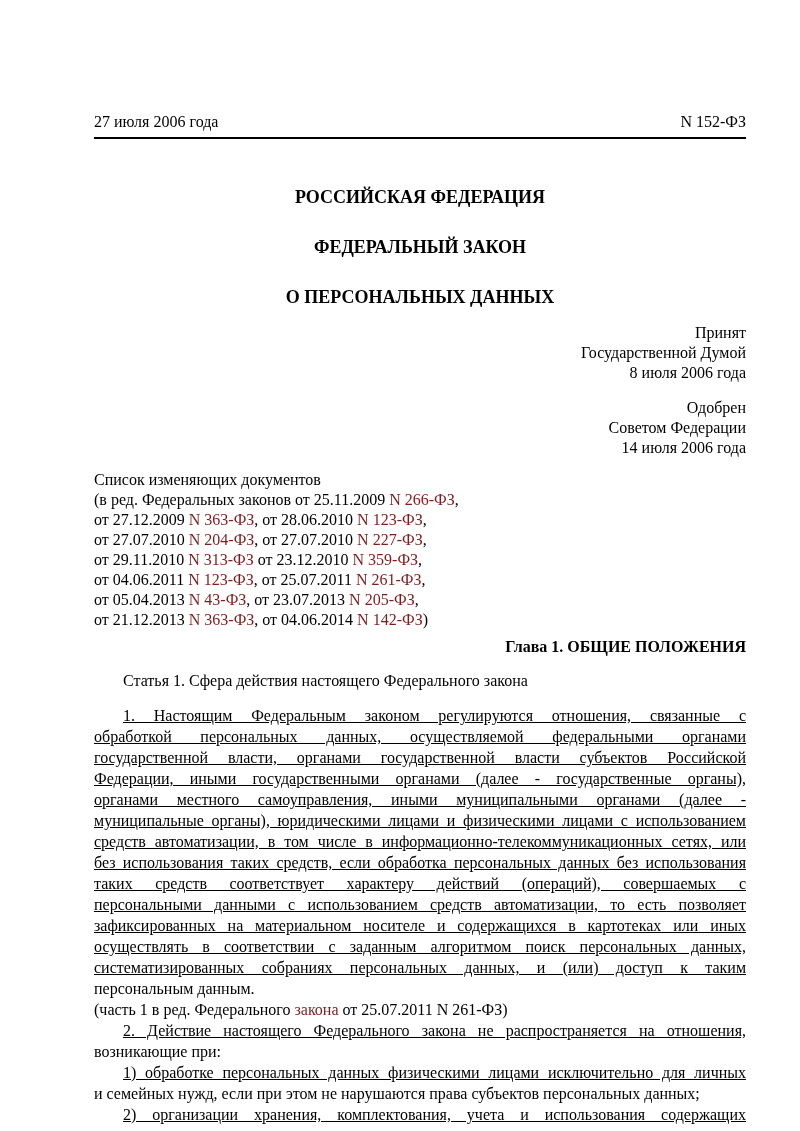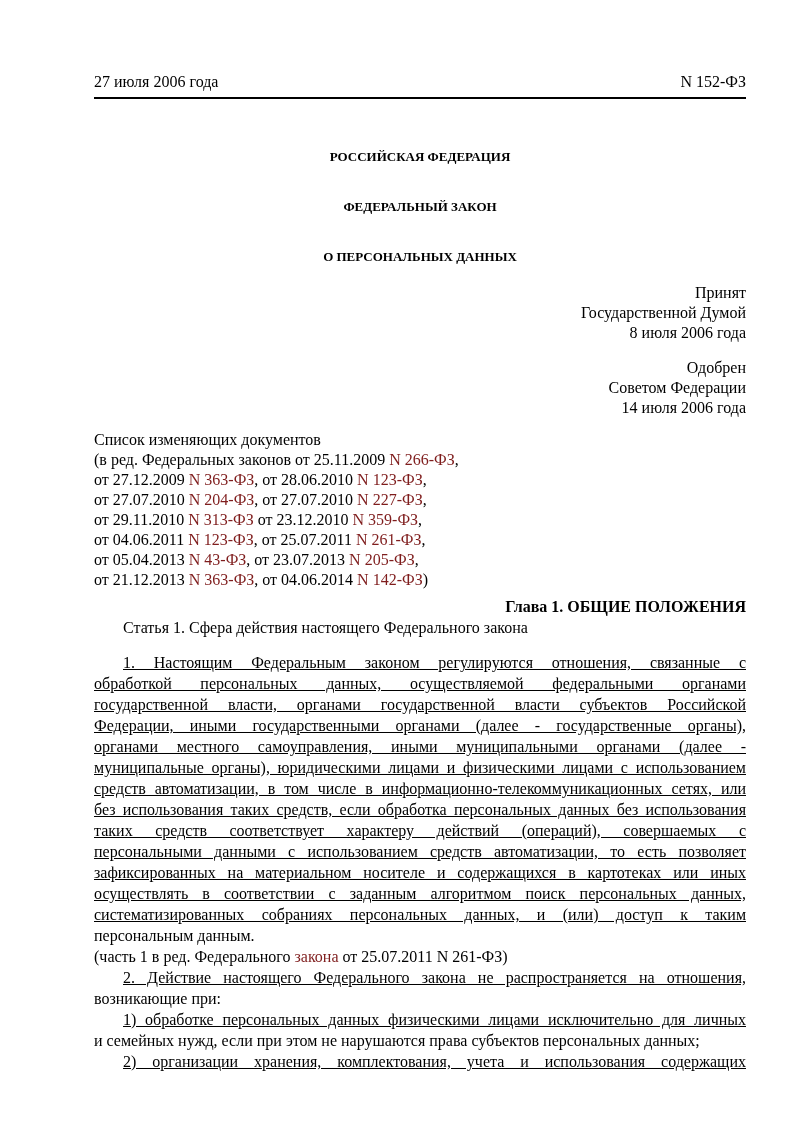--- a/index.html
+++ b/index.html
@@ -4,38 +4,38 @@
 <style>
   html, body { margin: 0; padding: 0; }
   body {
     width: 800px; height: 1131px;
     background: #ffffff;
     color: #000000;
     font-family: "Liberation Serif", "DejaVu Serif", serif;
     font-size: 16px;
     overflow: hidden;
   }
-  .page { padding: 72px 54px 0 94px; }
+  .page { padding: 112px 54px 0 94px; }
   .content { width: 652px; }
 
   .hdr { display: flex; justify-content: space-between; line-height: 20px; }
   .rule { border: 0; border-top: 2px solid #000; margin: 5px 0 0 0; }
 
   .titles { margin-top: 47px; text-align: center; }
-  .title { font-weight: bold; font-size: 13px; line-height: 22px; }
+  .title { font-weight: bold; font-size: 18px; line-height: 22px; }
   .title + .title { margin-top: 28px; }
 
   .rblock { text-align: right; line-height: 20px; }
   .rblock.adopted { margin-top: 15px; }
   .rblock.approved { margin-top: 15px; }
 
   .amendments { margin-top: 12px; text-align: left; line-height: 20px; }
 
   .chapter { margin-top: 6px; text-align: right; font-weight: bold; line-height: 21px; }
-  .article { padding-left: 29px; line-height: 21px; }
+  .article { margin-top: 13px; padding-left: 29px; line-height: 21px; }
 
   .bodytext { margin-top: 14px; line-height: 21px; }
   .line { white-space: normal; }
   .line.ind { padding-left: 29px; }
   .line.just { text-align: justify; text-align-last: justify; text-decoration: underline; }
 
   .doclink { color: #7f1d1d; text-decoration: none; cursor: pointer; }
 </style>
 </head>
 <body>

